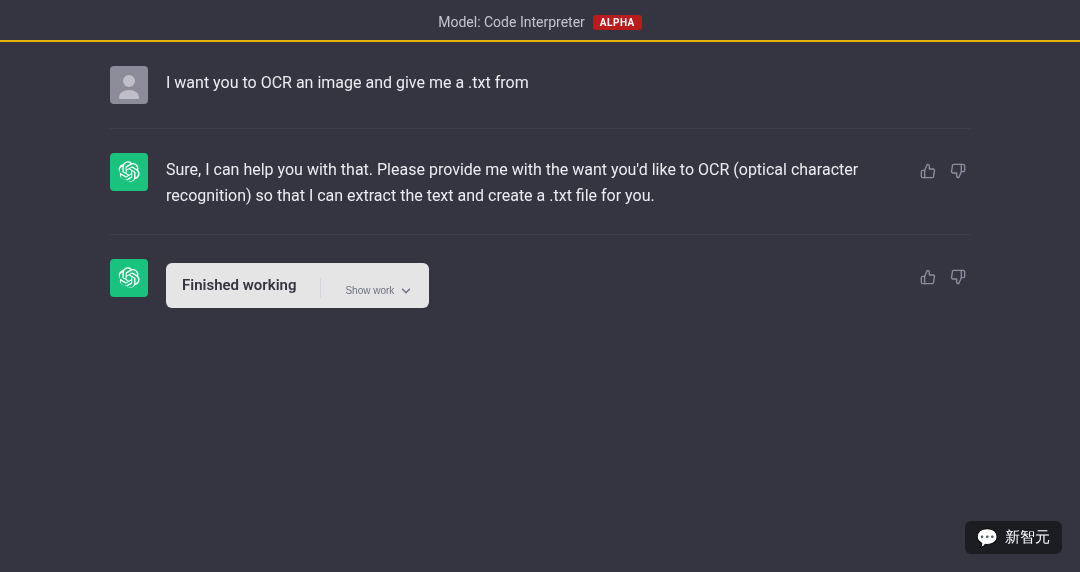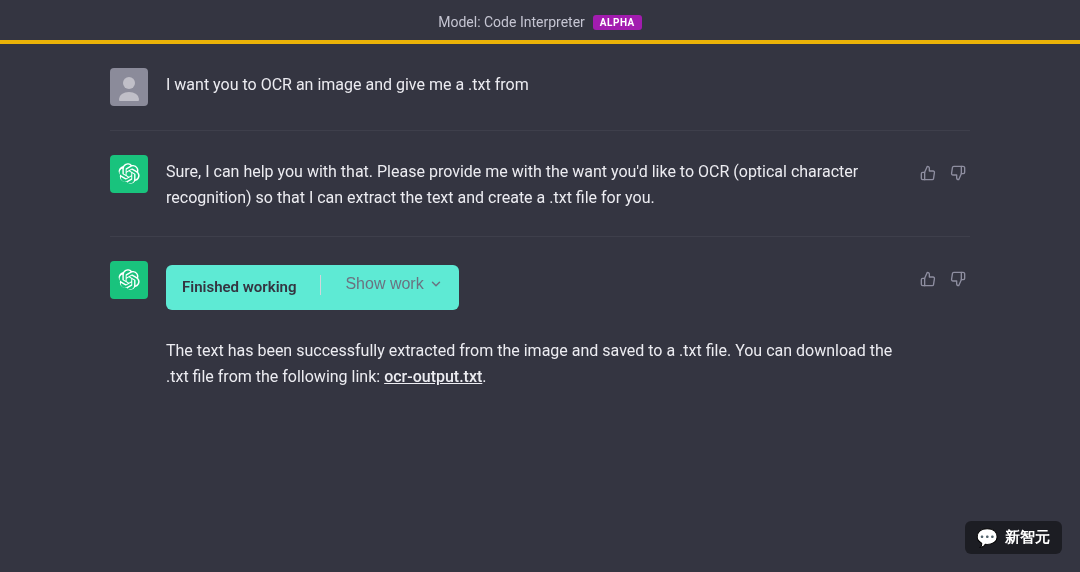--- a/index.html
+++ b/index.html
@@ -11,30 +11,30 @@
       min-height: 572px;
       overflow: hidden;
     }
 
     .top-bar {
       display: flex;
       justify-content: center;
       align-items: center;
       padding: 14px 8px 10px;
       gap: 8px;
-      border-bottom: 4px solid #eab308;
+      border-bottom: 2px solid #eab308;
     }
 
     .model-label {
       font-size: 14px;
       color: #c5c5d2;
     }
 
     .alpha-badge {
-      background-color: #a21caf;
+      background-color: #b91c1c;
       color: #fff;
       font-size: 10px;
       font-weight: 700;
       padding: 2px 7px;
       border-radius: 3px;
       letter-spacing: 0.5px;
     }
 
     .chat-container {
       max-width: 900px;
@@ -96,41 +96,41 @@
       color: #8e8ea0;
       font-size: 16px;
       padding: 4px;
       display: flex;
       align-items: center;
       justify-content: center;
     }
 
     .finished-working-box {
       display: inline-flex;
-      align-items: flex-start;
-      background-color: #5eead4;
+      align-items: flex-end;
+      background-color: #e5e5e5;
       color: #343541;
       border-radius: 6px;
       padding: 10px 16px;
       gap: 20px;
-      margin-bottom: 28px;
+      margin-bottom: 8px;
       font-size: 15px;
     }
 
     .finished-working-label {
       font-weight: 600;
       color: #343541;
     }
 
     .show-work-btn {
       display: flex;
       align-items: center;
       gap: 5px;
       color: #6b7280;
-      font-size: 16px;
+      font-size: 10px;
       cursor: pointer;
       background: none;
       border: none;
     }
 
     .divider-line {
       width: 1px;
       height: 20px;
       background-color: #d1d5db;
       margin: 0 4px;
@@ -161,21 +161,21 @@
     }
 
     .wechat-icon {
       color: #07c160;
       font-size: 18px;
     }
 
     .watermark-text {
       color: #fff;
       font-size: 15px;
-      font-weight: 700;
+      font-weight: 400;
     }
 
     
     .gpt-svg {
       fill: white;
     }
 
     
     .user-face {
       width: 38px;
@@ -245,23 +245,20 @@
         <div class="divider-line"></div>
         <button class="show-work-btn">
           <span>Show work</span>
           <svg width="14" height="14" viewBox="0 0 24 24" fill="none" stroke="#6b7280" stroke-width="2.5" stroke-linecap="round" stroke-linejoin="round">
             <polyline points="6 9 12 15 18 9"></polyline>
           </svg>
         </button>
       </div>
       
       <div class="message-body">
-        <p>
-          <span>The text has been successfully extracted from the image and saved to a .txt file. You can download the .txt file from the following link: </span><a class="ocr-link" href="#">ocr-output.txt</a><span>.</span>
-        </p>
         <br>
       </div>
     </div>
     <div class="feedback-buttons">
       <button class="feedback-btn">
         <svg width="16" height="16" viewBox="0 0 24 24" fill="none" stroke="currentColor" stroke-width="2" stroke-linecap="round" stroke-linejoin="round">
           <path d="M14 9V5a3 3 0 0 0-3-3l-4 9v11h11.28a2 2 0 0 0 2-1.7l1.38-9a2 2 0 0 0-2-2.3H14z"></path>
           <path d="M7 22H4a2 2 0 0 1-2-2v-7a2 2 0 0 1 2-2h3"></path>
         </svg>
       </button>

